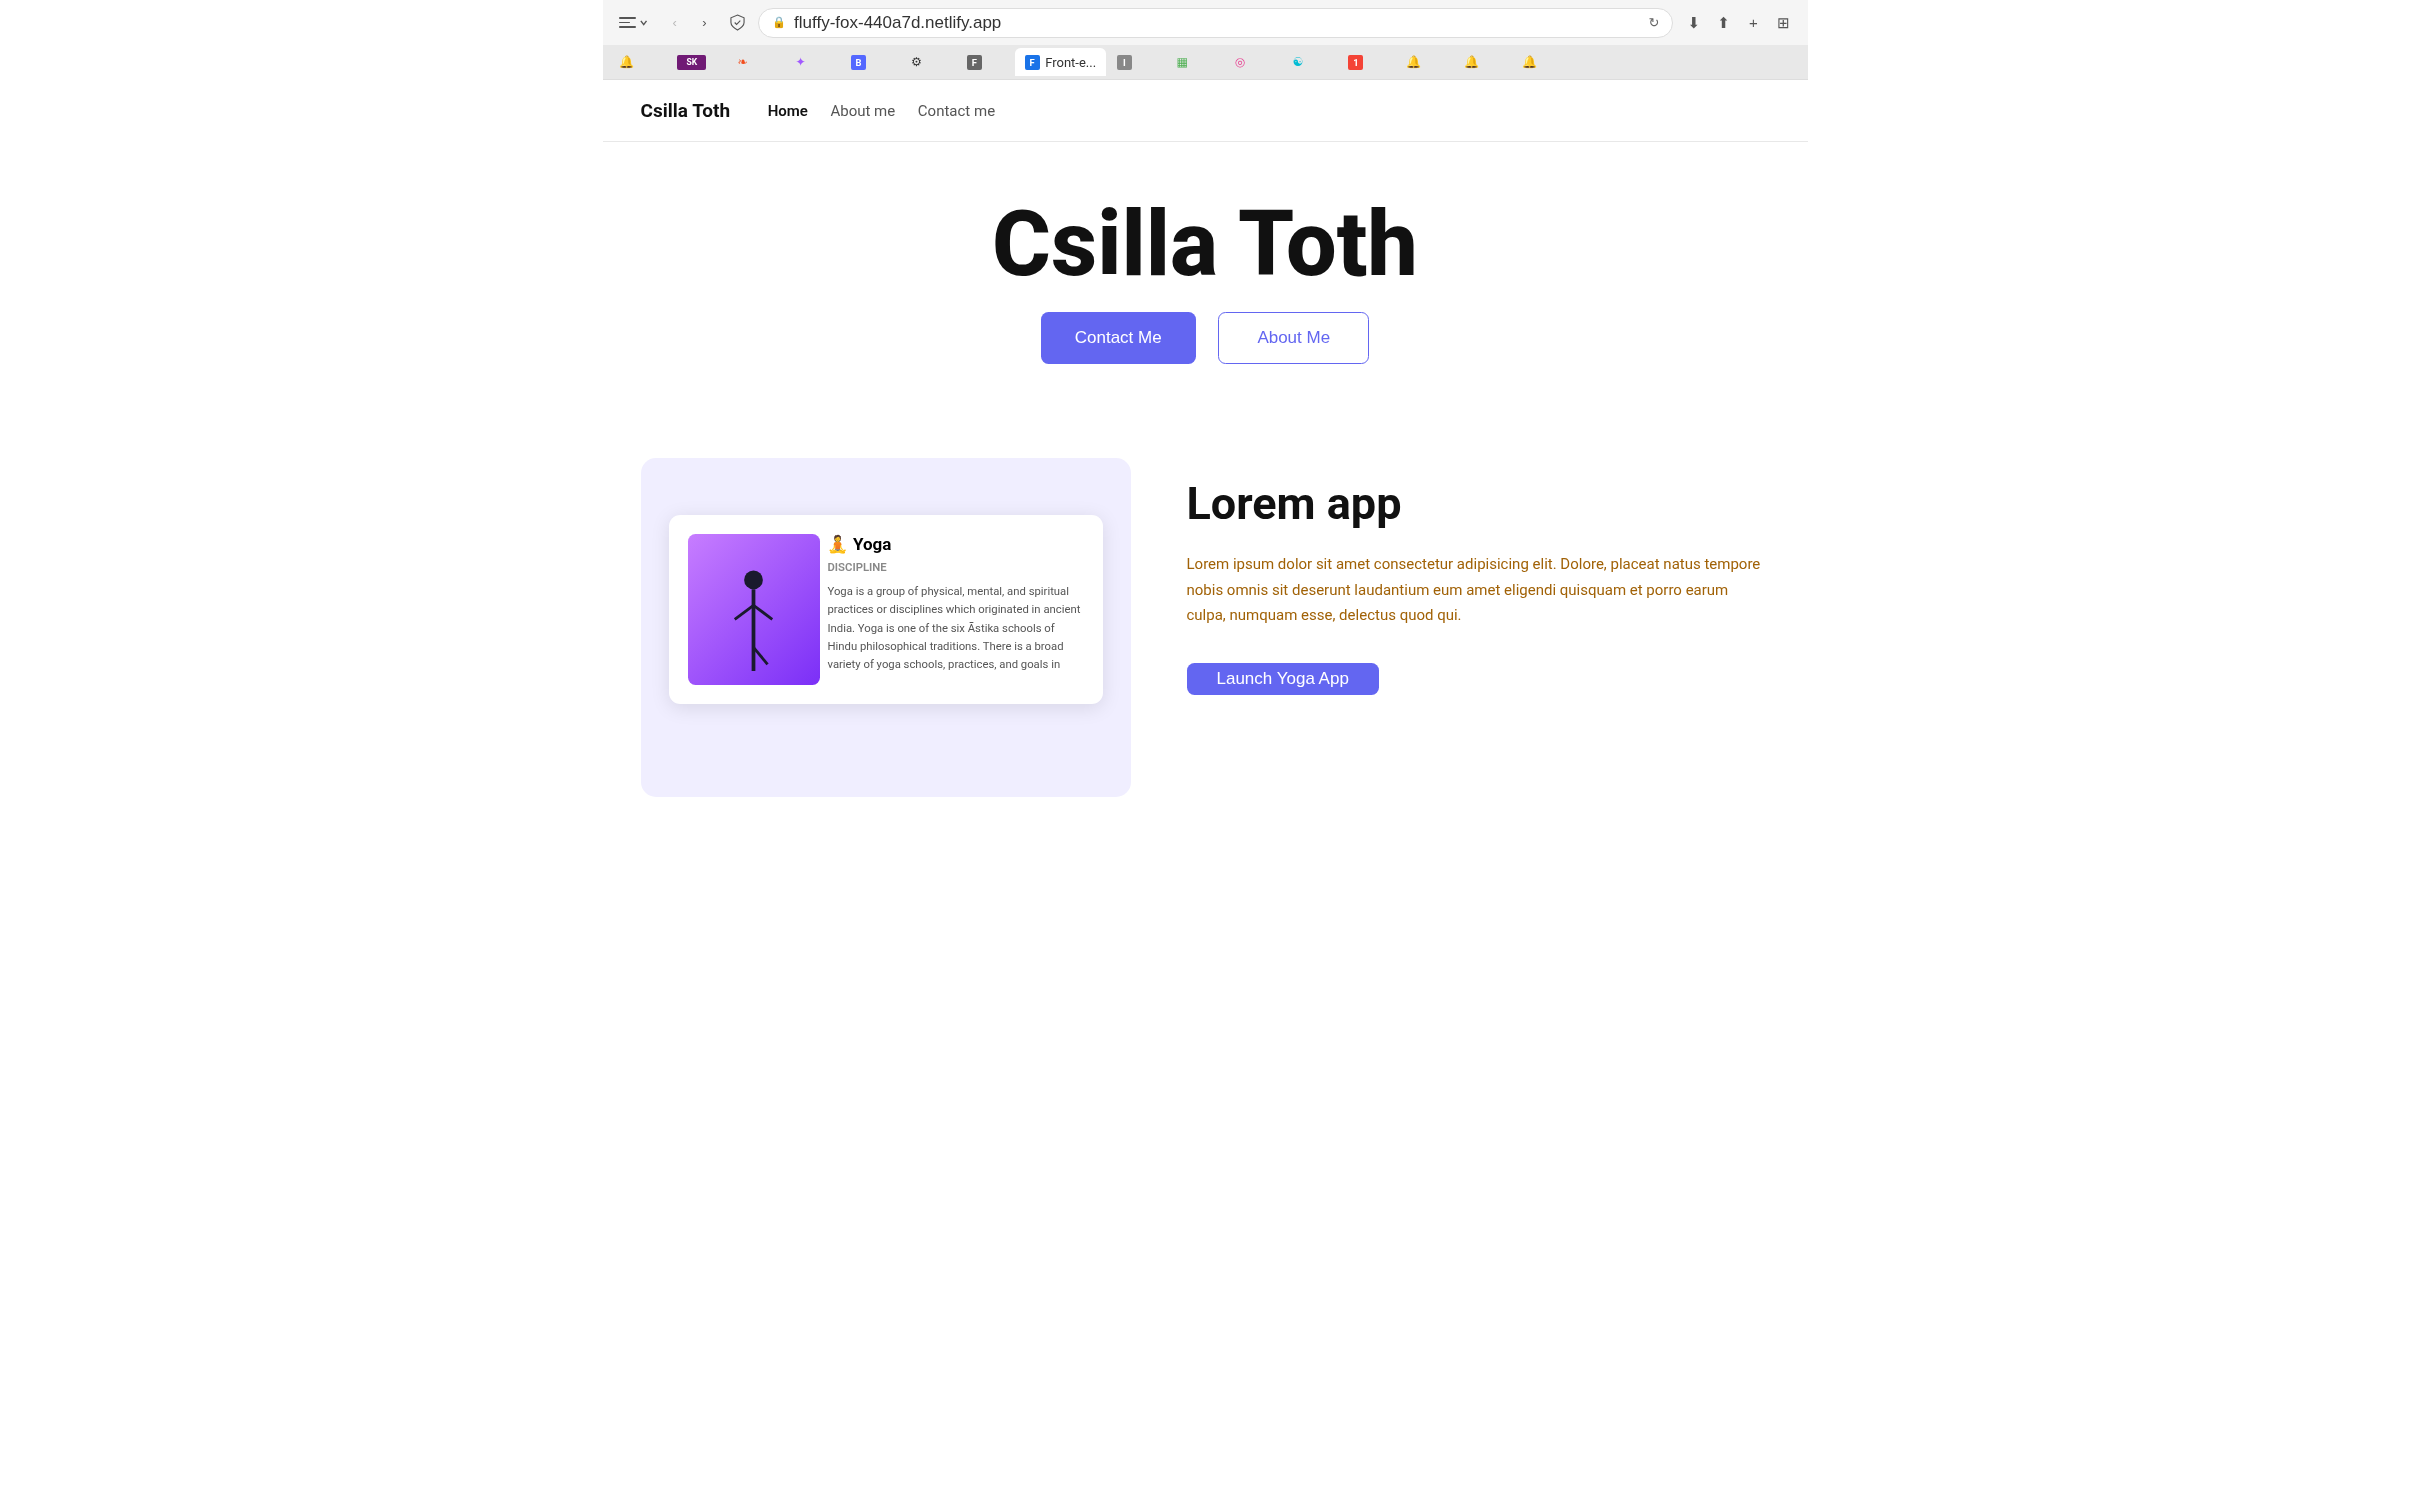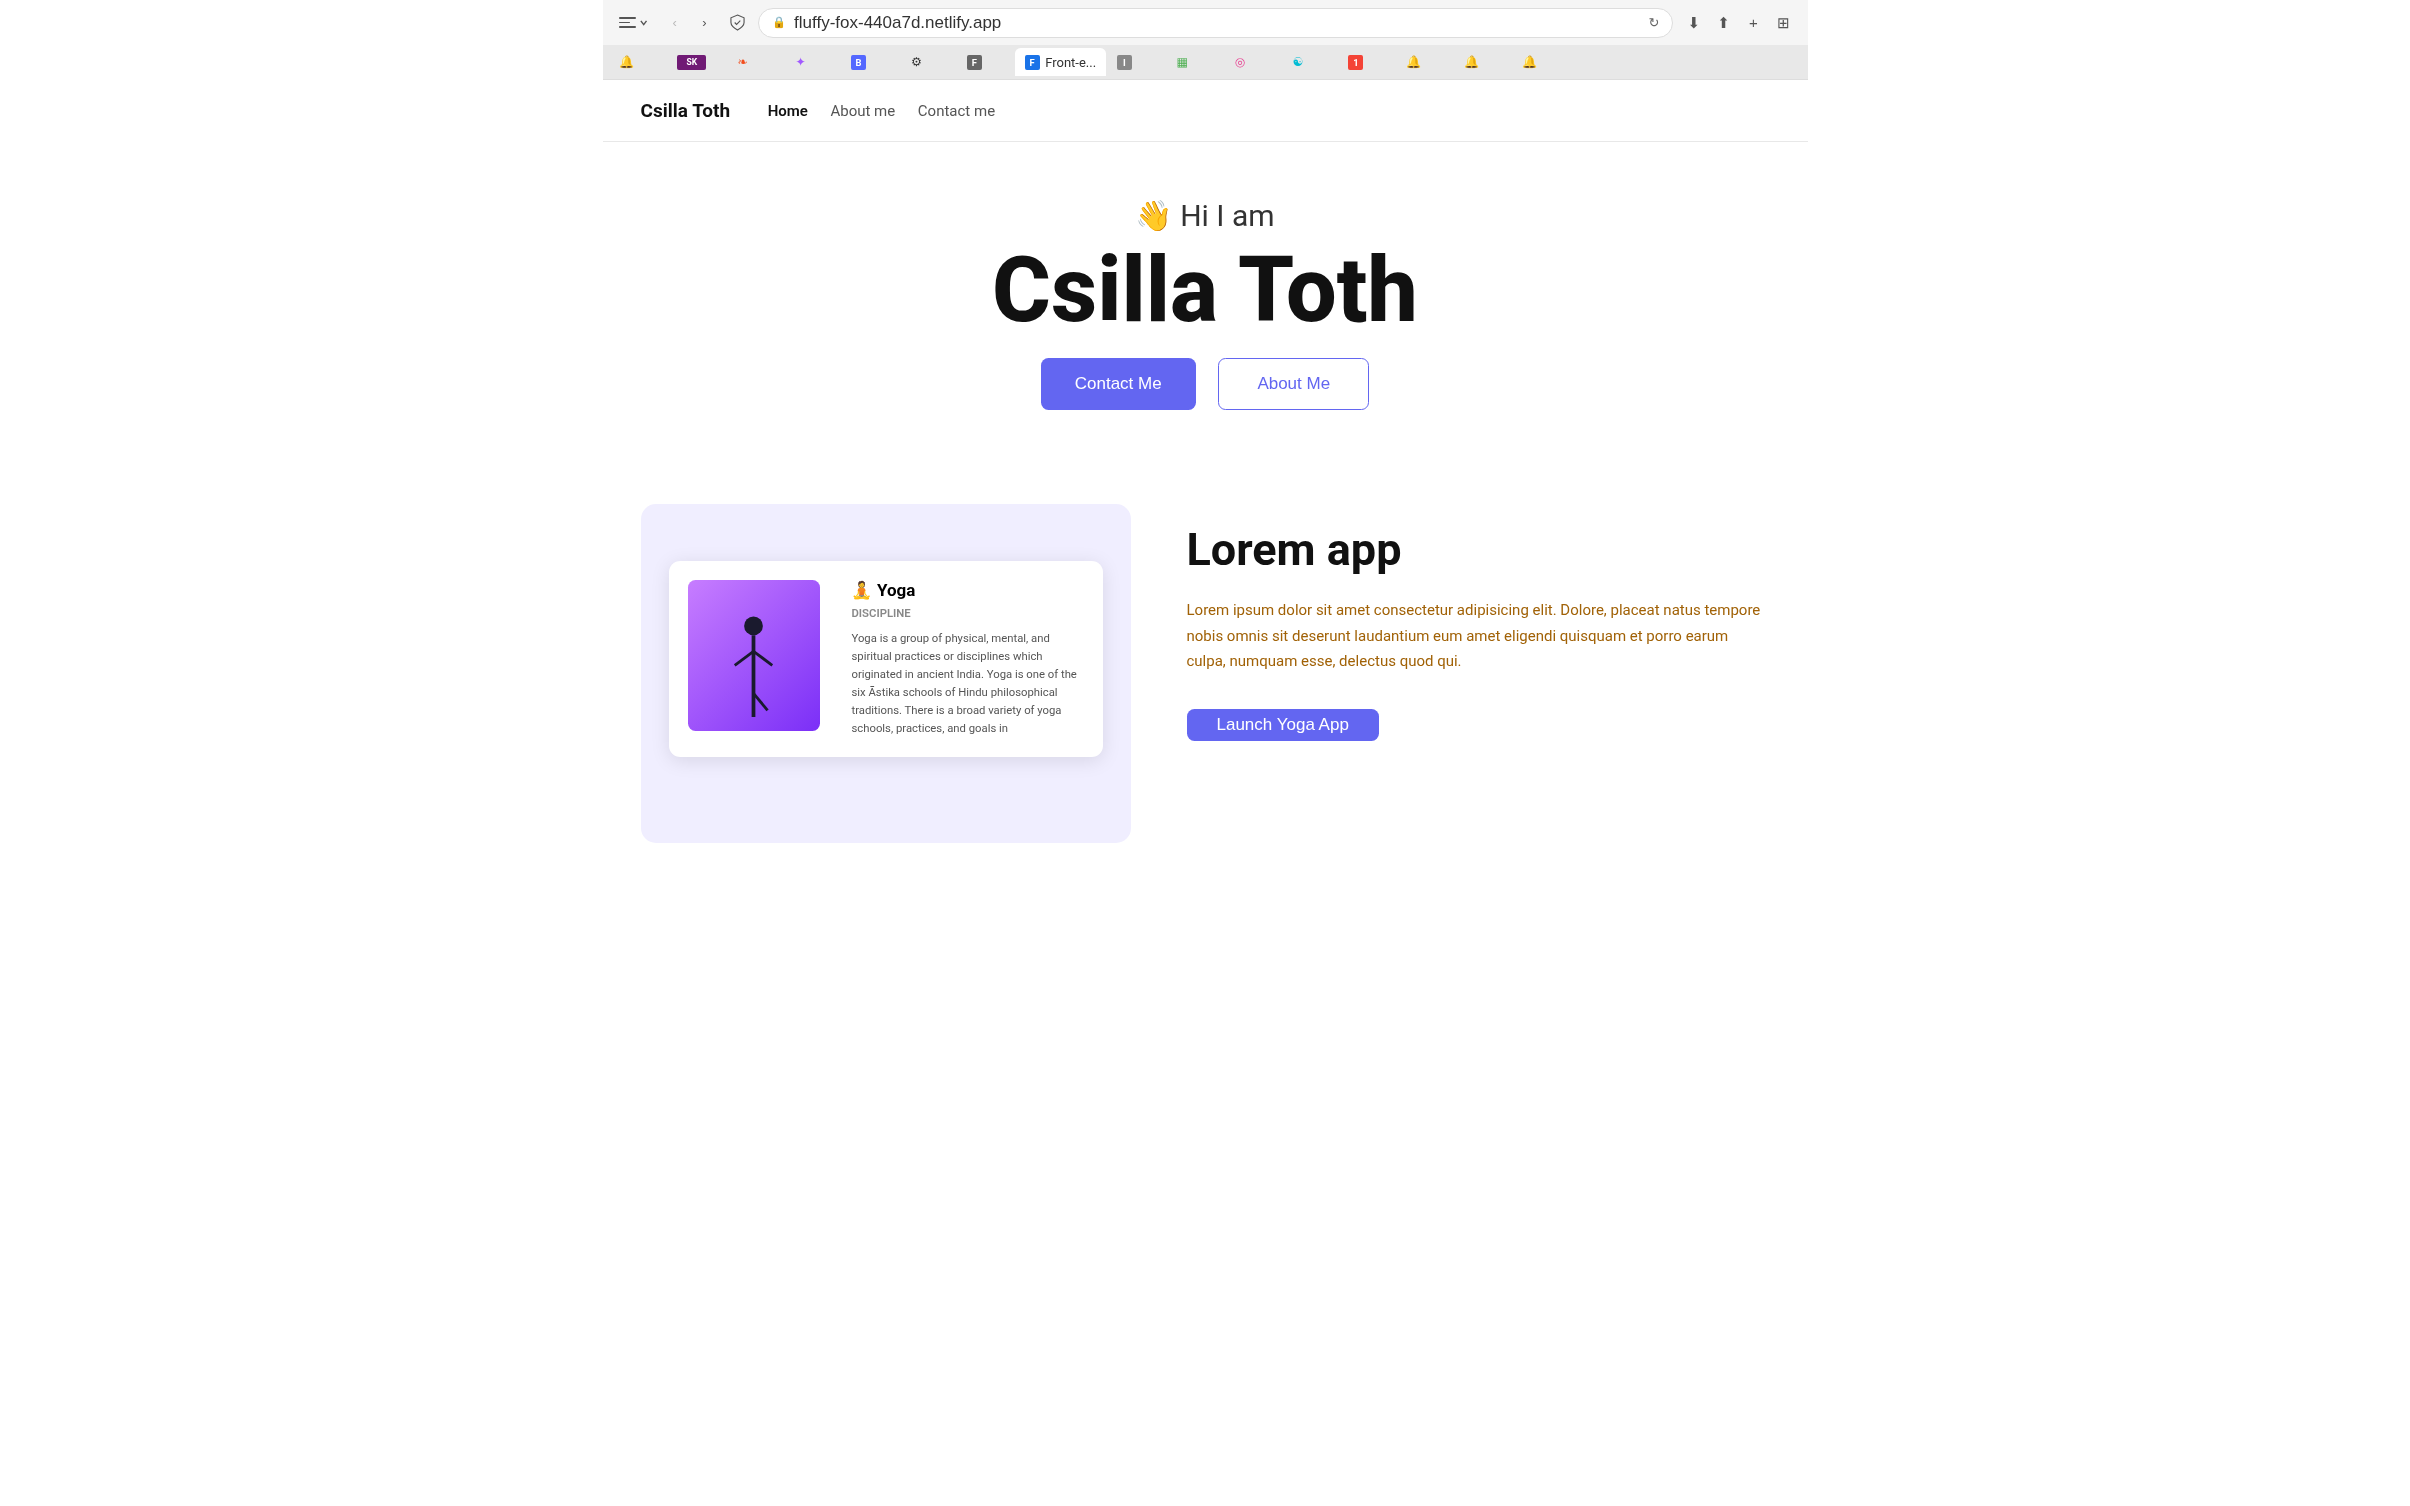--- a/index.html
+++ b/index.html
@@ -308,21 +308,21 @@
       position: relative;
     }
 
     .yoga-app-mockup {
       background: #fff;
       border-radius: 11.3px;
       padding: 19px;
       margin-top: 19px;
       box-shadow: 0 3.8px 19px rgba(0,0,0,0.1);
       display: flex;
-      gap: 32px;
+      gap: 8px;
       align-items: flex-start;
     }
 
     .yoga-app-image {
       width: 132px;
       height: 151px;
       background: linear-gradient(135deg, #c77dff, #7b2ff7);
       border-radius: 7.5px;
       flex-shrink: 0;
       display: flex;
@@ -487,24 +487,20 @@
   <nav class="site-navbar">
     <span class="site-logo">Csilla Toth</span>
     <div class="site-nav-links">
       <a class="site-nav-link active">Home</a>
       <a class="site-nav-link">About me</a>
       <a class="site-nav-link">Contact me</a>
     </div>
   </nav>
 
   <section class="hero-section">
-    <div class="hero-greeting">
-      <span>👋</span>
-      <span>Hi I am</span>
-    </div>
     <h1 class="hero-name">Csilla Toth</h1>
     <div class="hero-buttons">
       <button class="btn-primary">Contact Me</button>
       <button class="btn-outline">About Me</button>
     </div>
   </section>
 
   <div class="project-section">
     <div class="project-preview">
       <div class="yoga-app-mockup">

